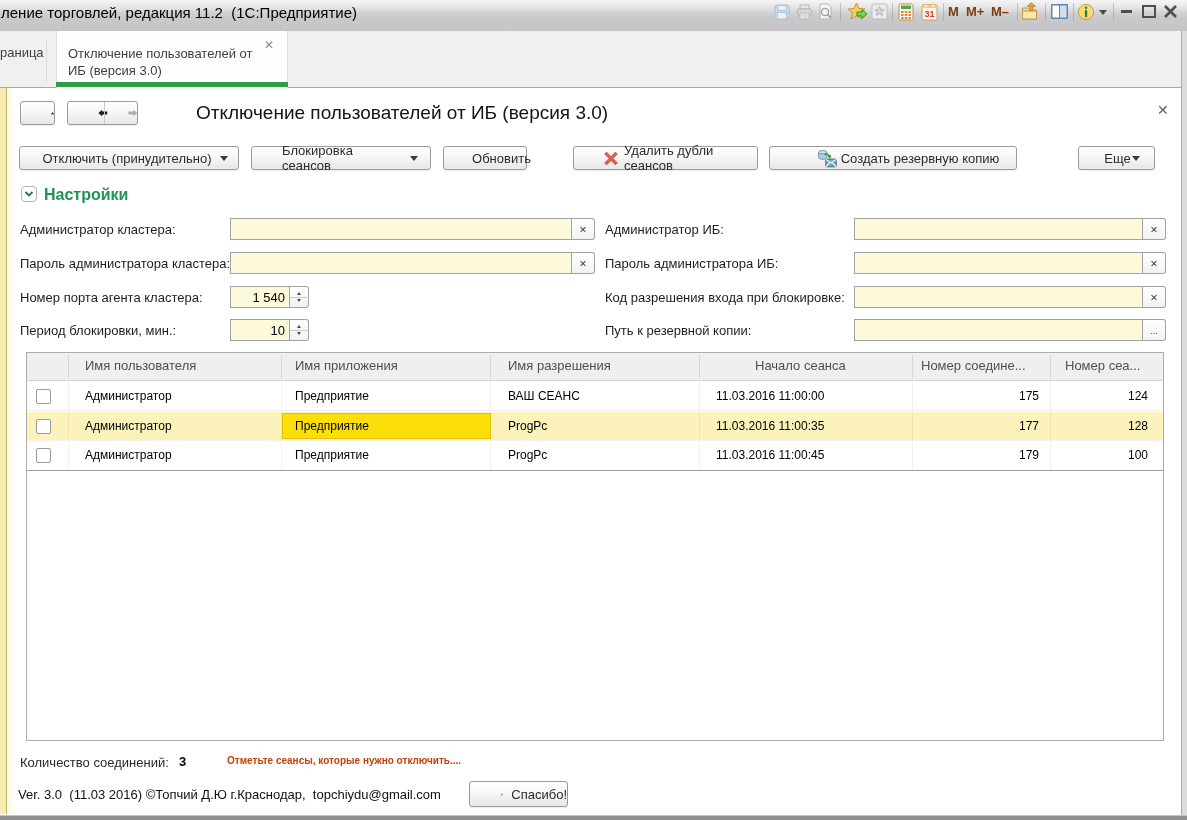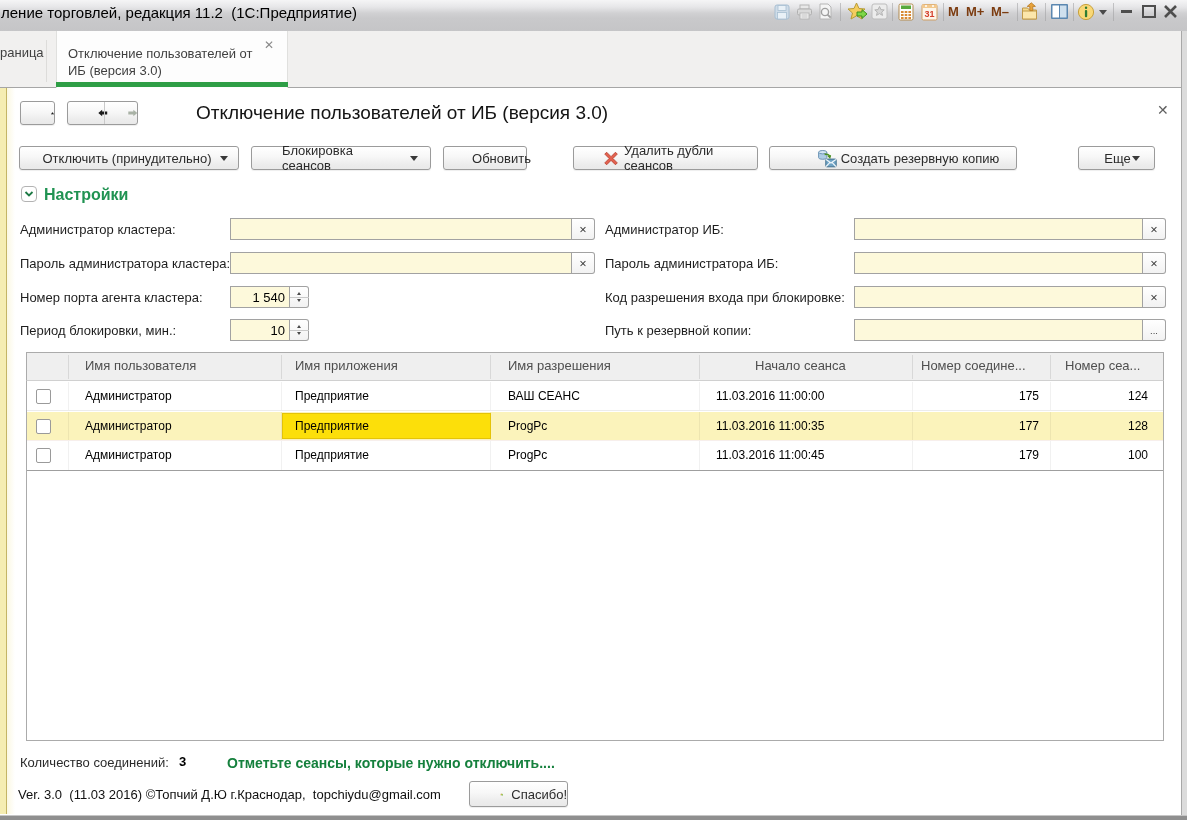--- a/index.html
+++ b/index.html
@@ -52,21 +52,21 @@
 #thead { left:26px; top:352px; width:1138px; height:29px; background:#efefef; border-bottom:1px solid #d0d0d0; border-top:1px solid #ababab; border-left:1px solid #ababab; border-right:1px solid #ababab; }
 .hsep { position:absolute; top:355px; width:1px; height:24px; background:#d8d8d8; }
 .htxt { position:absolute; top:358px; font-size:13px; color:#4f4f4f; }
 .row { position:absolute; left:27px; width:1136px; height:29px; }
 .vg { position:absolute; top:0; width:1px; height:100%; background:rgba(0,0,0,0.055); }
 .ctext { position:absolute; font-size:12px; color:#000; top:7px; }
 .cbox { position:absolute; left:9px; top:7px; width:15px; height:15px; border:1px solid #9a9a9a; background:#fff; border-radius:2px; }
 
 #cntlbl { left:20px; top:755px; font-size:13px; color:#2a2a2a; }
 #cntval { left:179px; top:754px; font-size:13px; font-weight:bold; color:#000; }
-#linktxt { left:227px; top:755px; font-size:14px; font-weight:bold; color:#15803d; }
+#linktxt { left:227px; top:755px; font-size:10px; font-weight:bold; color:#c2410c; }
 #verline { left:18px; top:787px; font-size:13px; color:#101010; }
 #thanks { left:469px; top:781px; width:99px; height:26px; }
 </style>
 </head>
 <body>
 <div class="abs" id="titlebar"></div>
 <div class="abs" id="titletext">ление торговлей, редакция 11.2&nbsp;&nbsp;(1С:Предприятие)</div>
 
 <svg class="abs" style="left:774px; top:4px;" width="16" height="16" viewBox="0 0 16 16">
  <rect x="1" y="1" width="14" height="14" rx="2" fill="#cfdce8" stroke="#a8bfd2"></rect>

